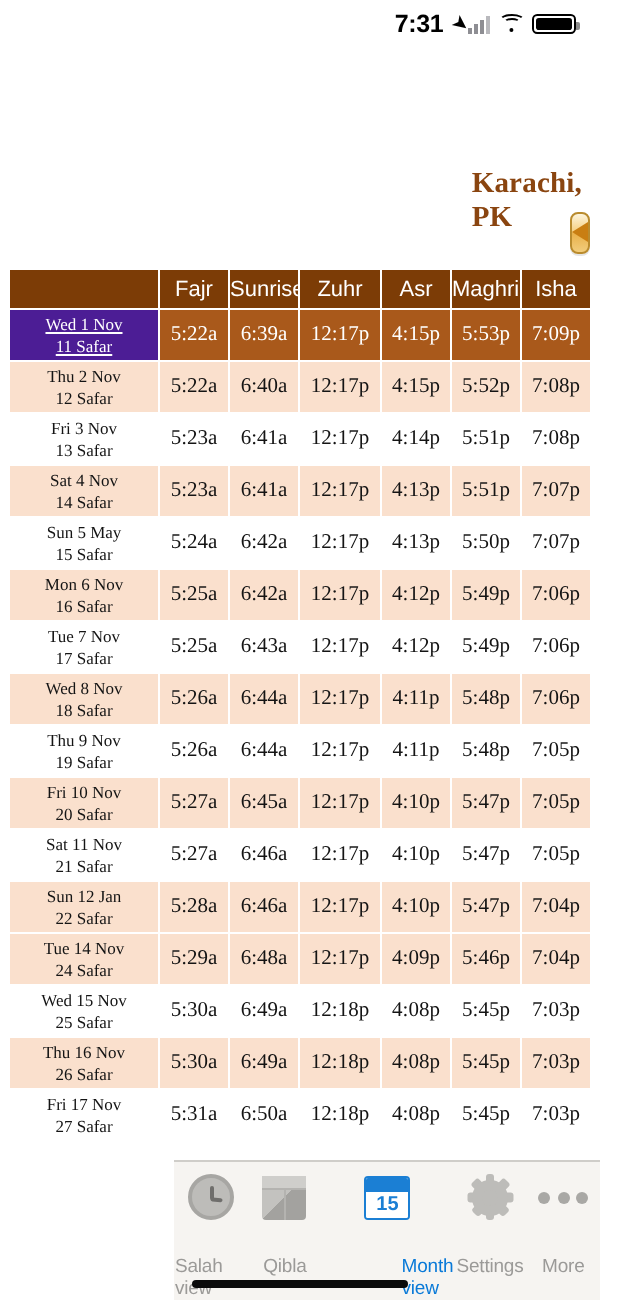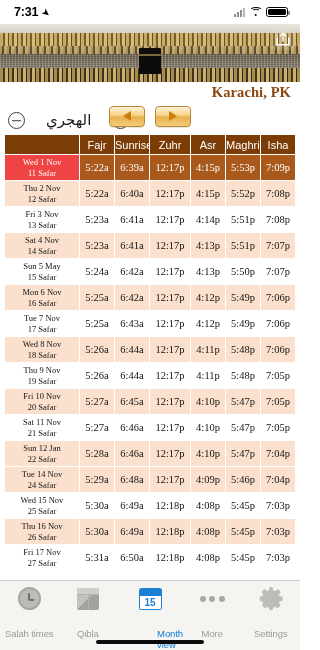--- a/index.html
+++ b/index.html
@@ -12,20 +12,21 @@
     background: #ffffff;
   }
 
   .phone {
     position: relative;
     width: 300px;
     height: 650px;
     background: #ffffff;
     display: flex;
     flex-direction: column;
+    align-items: flex-end;
   }
 
   
   .status-bar {
     height: 24px;
     flex: 0 0 24px;
     background: #ffffff;
     display: flex;
     align-items: center;
     padding: 0 12px 0 14px;
@@ -296,21 +297,21 @@
     font-size: 8.5px;
     line-height: 10.5px;
     padding: 1px 0;
   }
   tbody tr.tint td { background: #fae0cd; margin-top: 12px; }
   tbody tr.plain td { background: #ffffff; }
   tbody tr.today td {
     background: #a9591b;
     color: #ffffff;
   }
-  tbody tr.today td.date-cell { background: #ef4444; color:#fff; }
+  tbody tr.today td.date-cell { background: #4c1d95; color:#fff;text-decoration:underline; }
 
   
   .tabbar {
     flex: 0 0 60px;
     background: #f6f4f1;
     border-top: .5px solid #cfcdc9;
     display: flex;
     align-items: flex-start;
     padding-top: 4px;
   }
@@ -690,60 +691,60 @@
         </tbody>
     </table>
   </div>
 
   <div class="tabbar">
 
     <div class="tab">
       <span class="tab-icon">
           <span class="ic-clock"></span>
         </span>
-      <span class="tab-label">Salah times</span>
+      <span class="tab-label">Salah view</span>
     </div>
 
     <div class="tab">
       <span class="tab-icon">
           <span class="ic-cube"></span>
         </span>
       <span class="tab-label">Qibla</span>
     </div>
 
     <div class="tab active">
       <span class="tab-icon">
         <span class="ic-cal">
           <span class="rings"></span>
           <span class="top"></span>
           <span class="num">15</span>
         </span>
       </span>
       <span class="tab-label">Month view</span>
-    </div>
-
-    <div class="tab">
-      <span class="tab-icon">
-          <span class="ic-dots">
-            <i></i>
-            <i></i>
-            <i></i>
-          </span>
-        </span>
-      <span class="tab-label">More</span>
     </div>
 
     <div class="tab">
       <span class="tab-icon">
         <span class="ic-gear">
           <span class="tooth"></span>
             <span class="tooth"></span>
             <span class="tooth"></span>
             <span class="tooth"></span>
           <span class="g-ring"></span>
         </span>
       </span>
       <span class="tab-label">Settings</span>
     </div>
+
+    <div class="tab">
+      <span class="tab-icon">
+          <span class="ic-dots">
+            <i></i>
+            <i></i>
+            <i></i>
+          </span>
+        </span>
+      <span class="tab-label">More</span>
+    </div>
   </div>
 
   <div class="home-indicator"></div>
 </div>
 
 </body></html>

